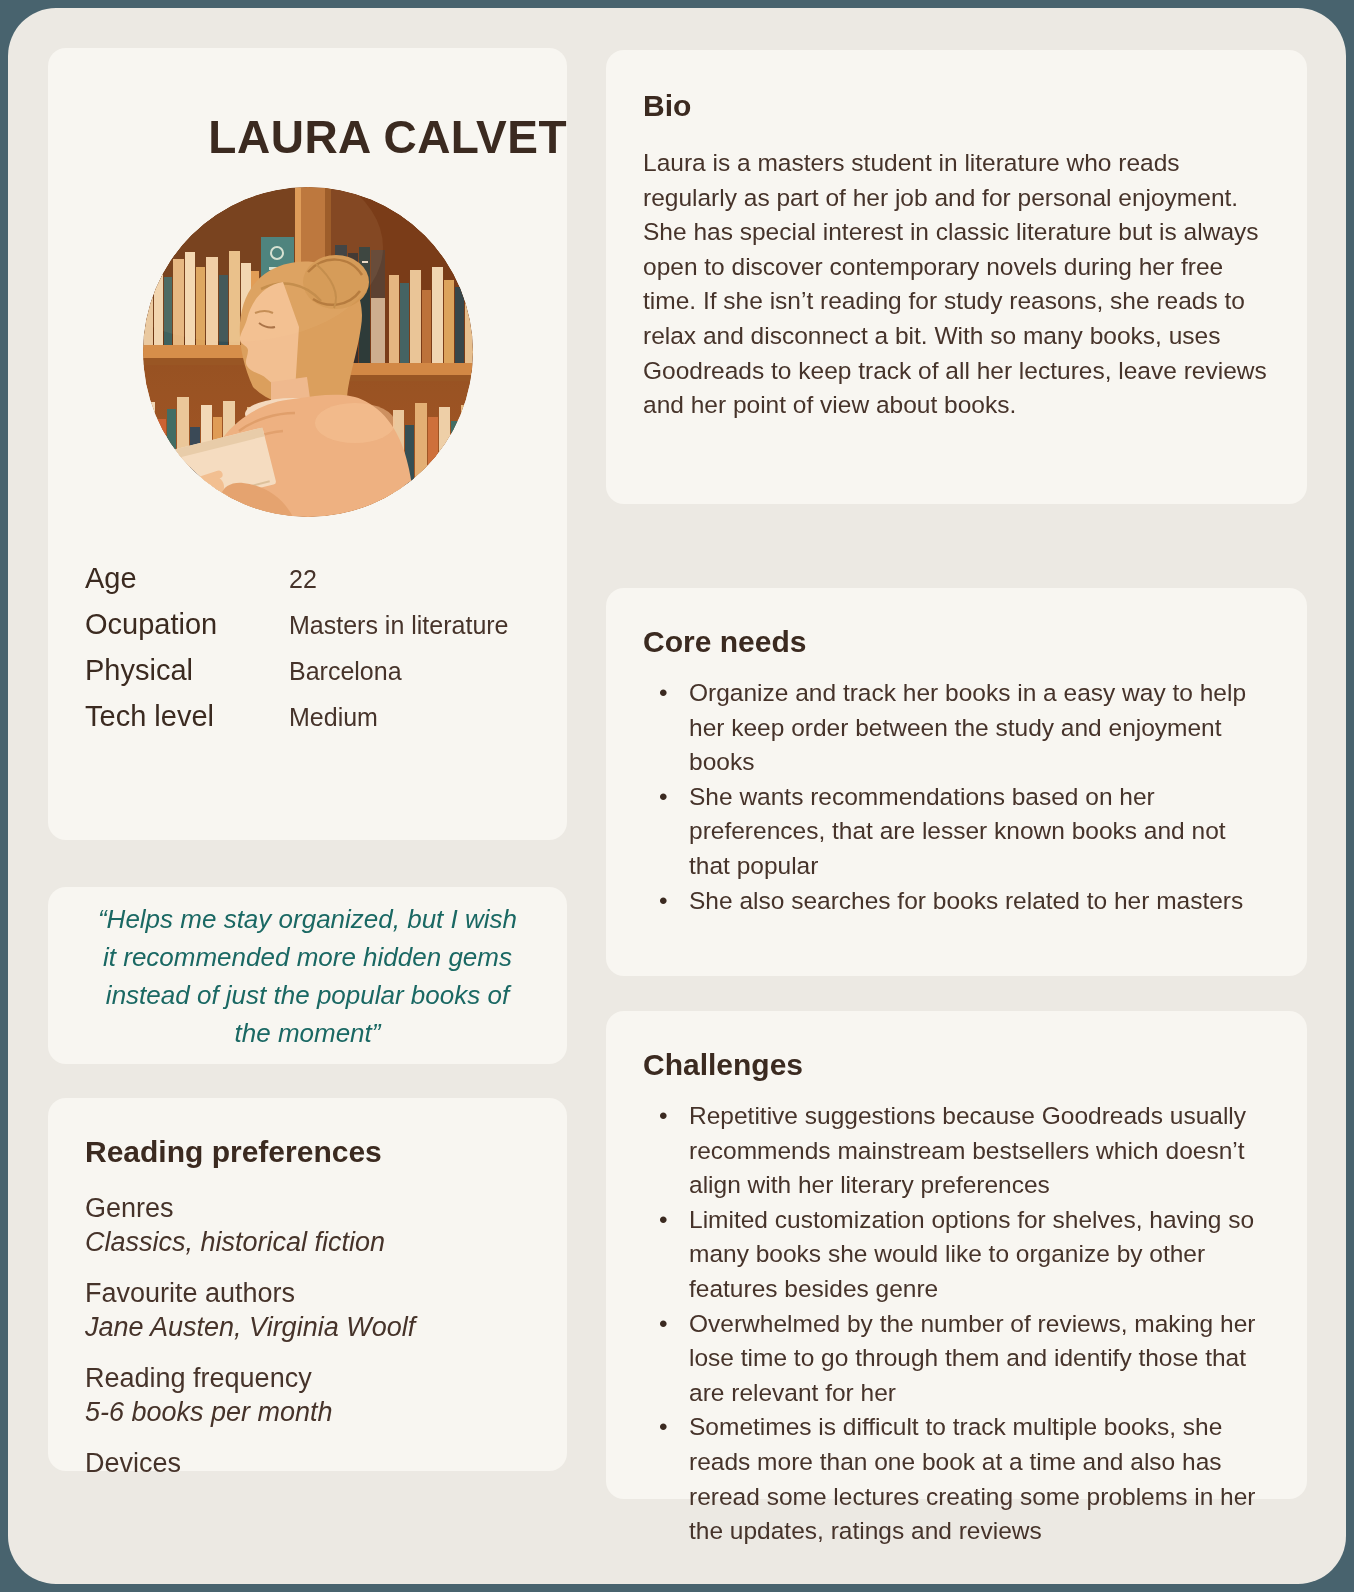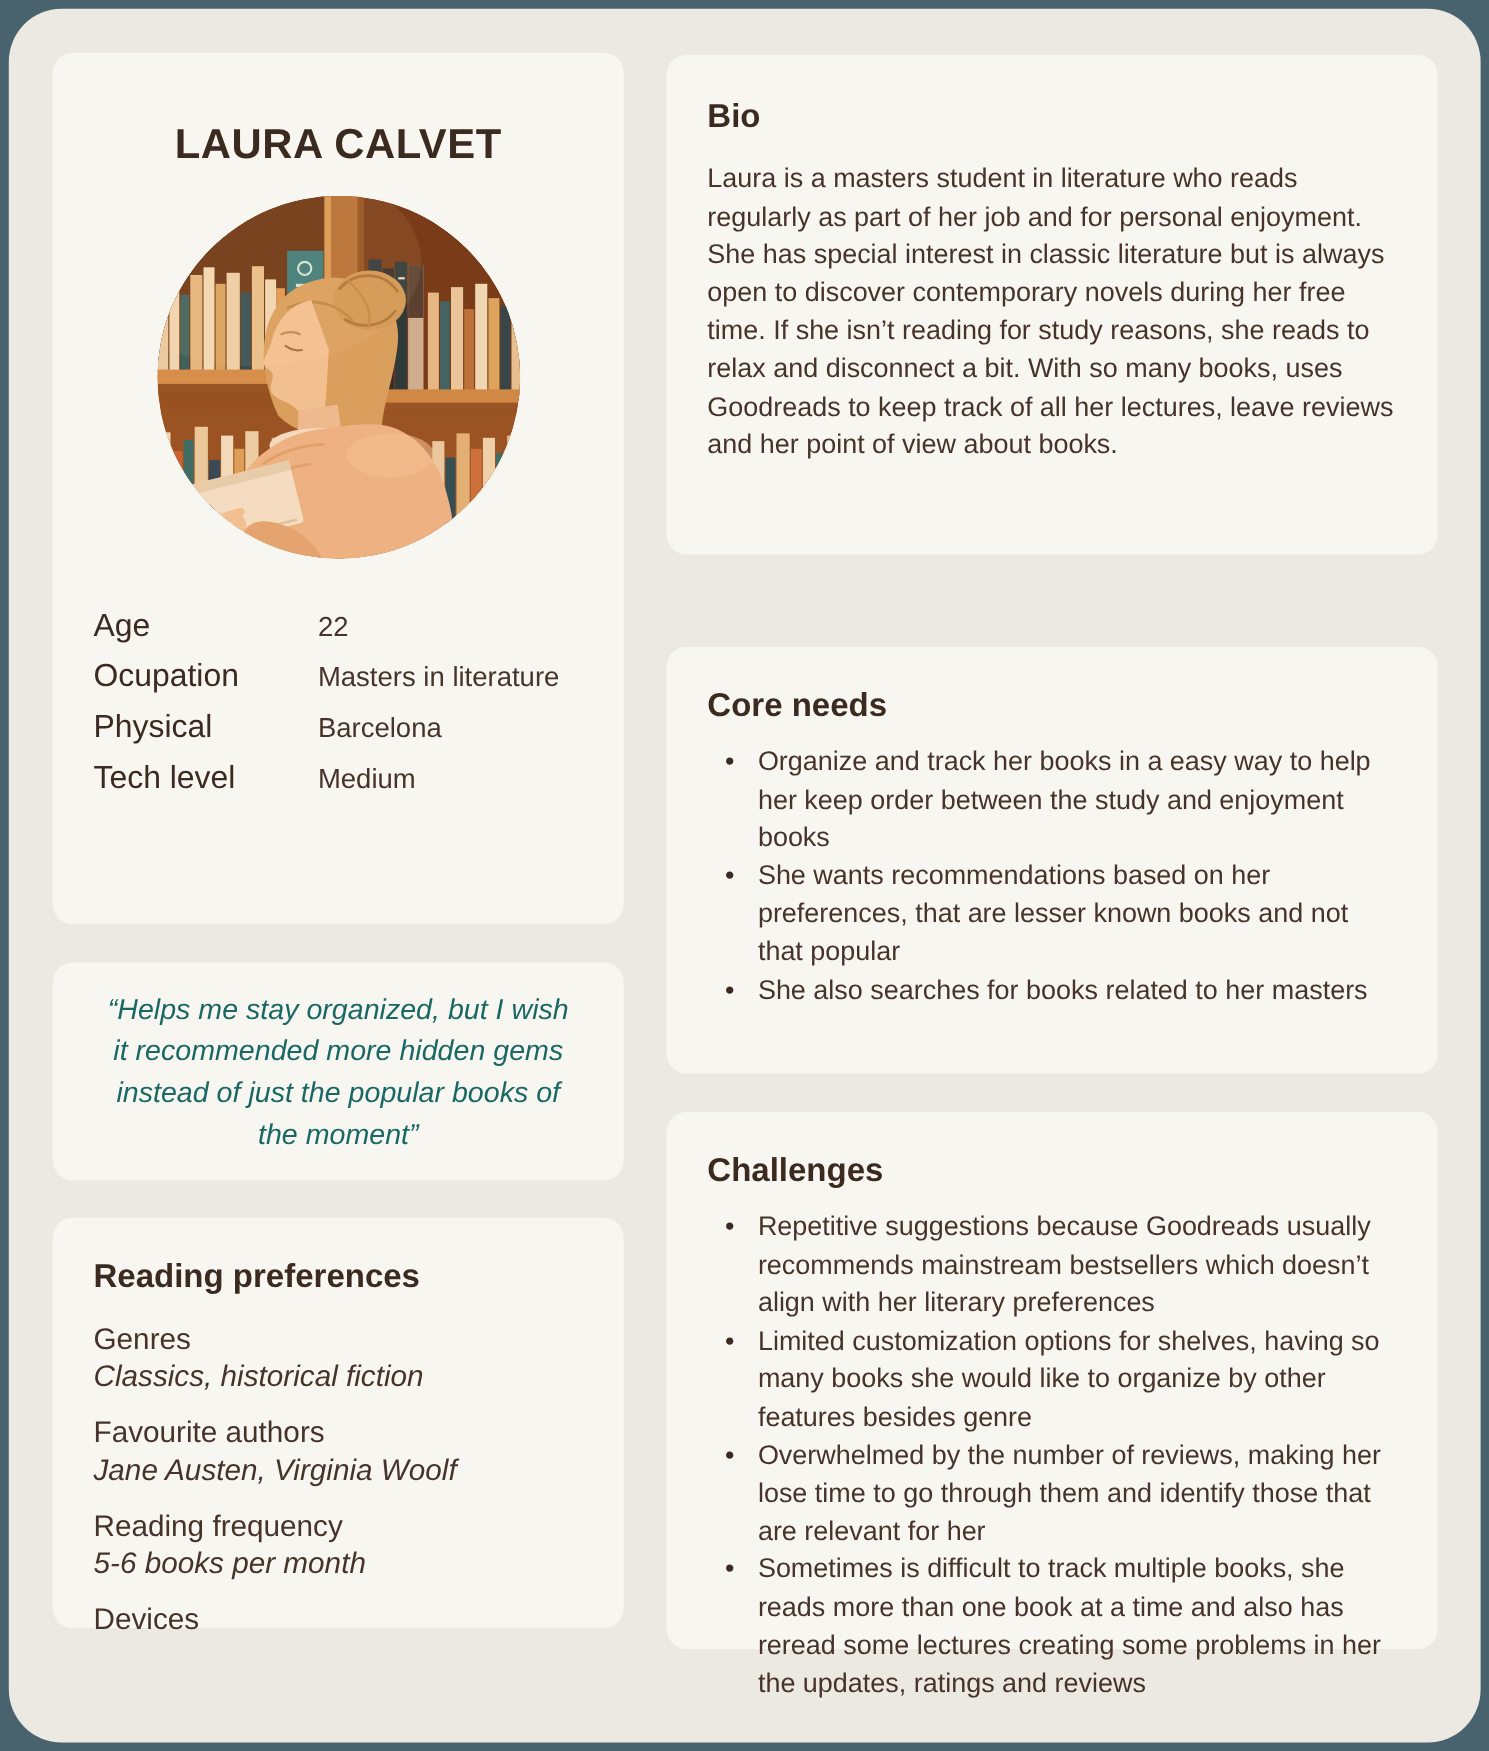--- a/index.html
+++ b/index.html
@@ -27,22 +27,22 @@
   .col-right{width:701px;flex:0 0 701px;}
   .card{
     background:#F8F6F1;
     border-radius:18px;
     box-sizing:border-box;
   }
   
   .profile-card{height:792px;padding-top:64px;}
   .persona-name{
     margin:0;
-    text-align:center;
-    font-size:38px;
+    text-align:right;
+    font-size:46px;
     font-weight:700;
     letter-spacing:0.5px;
     color:#3B2A20;
     line-height:1.1;
   }
   .photo-wrap{
     width:330px;height:330px;
     margin:24px auto 0;
     border-radius:50%;
     overflow:hidden;
@@ -60,22 +60,22 @@
     color:#3B2A20;
     line-height:34px;
   }
   .demo-value{
     font-size:25px;
     color:#46332A;
     line-height:34px;
   }
   
   .quote-card{
-    height:198px;
-    margin-top:35px;
+    height:177px;
+    margin-top:47px;
     display:flex;
     align-items:center;
     justify-content:center;
     padding:0 47px;
   }
   .quote-text{
     margin:0;
     font-size:26px;
     font-style:italic;
     line-height:38px;

